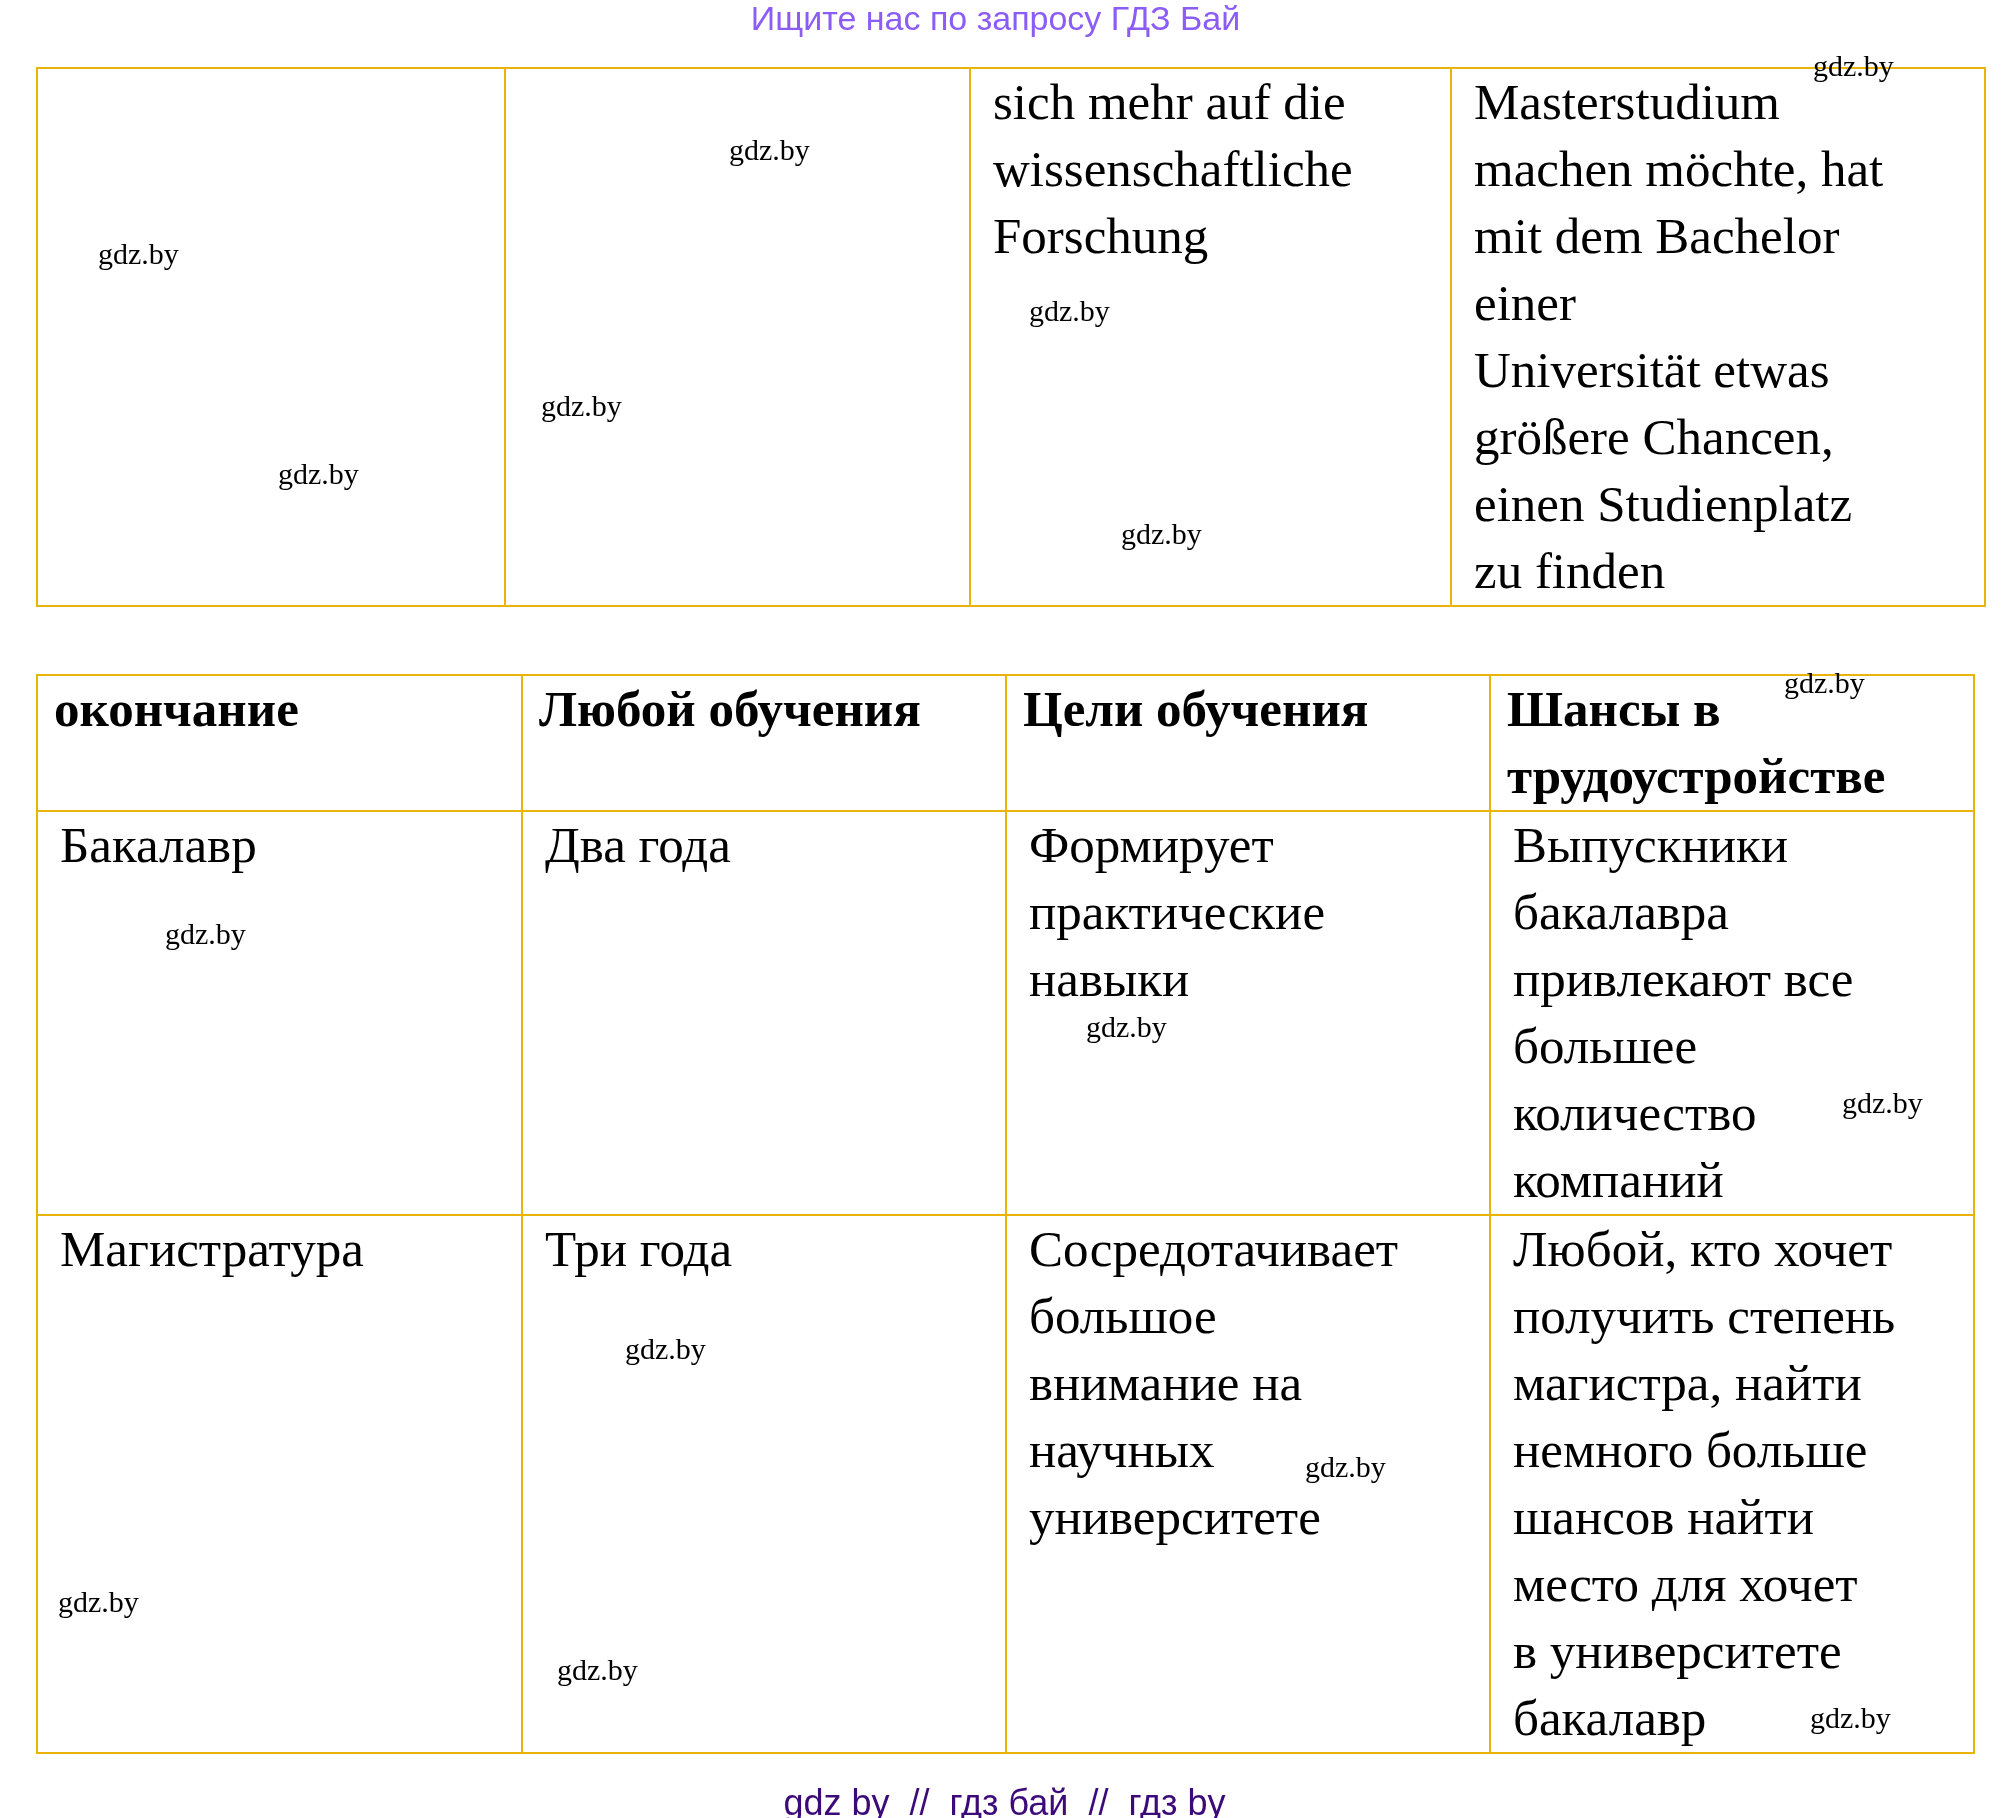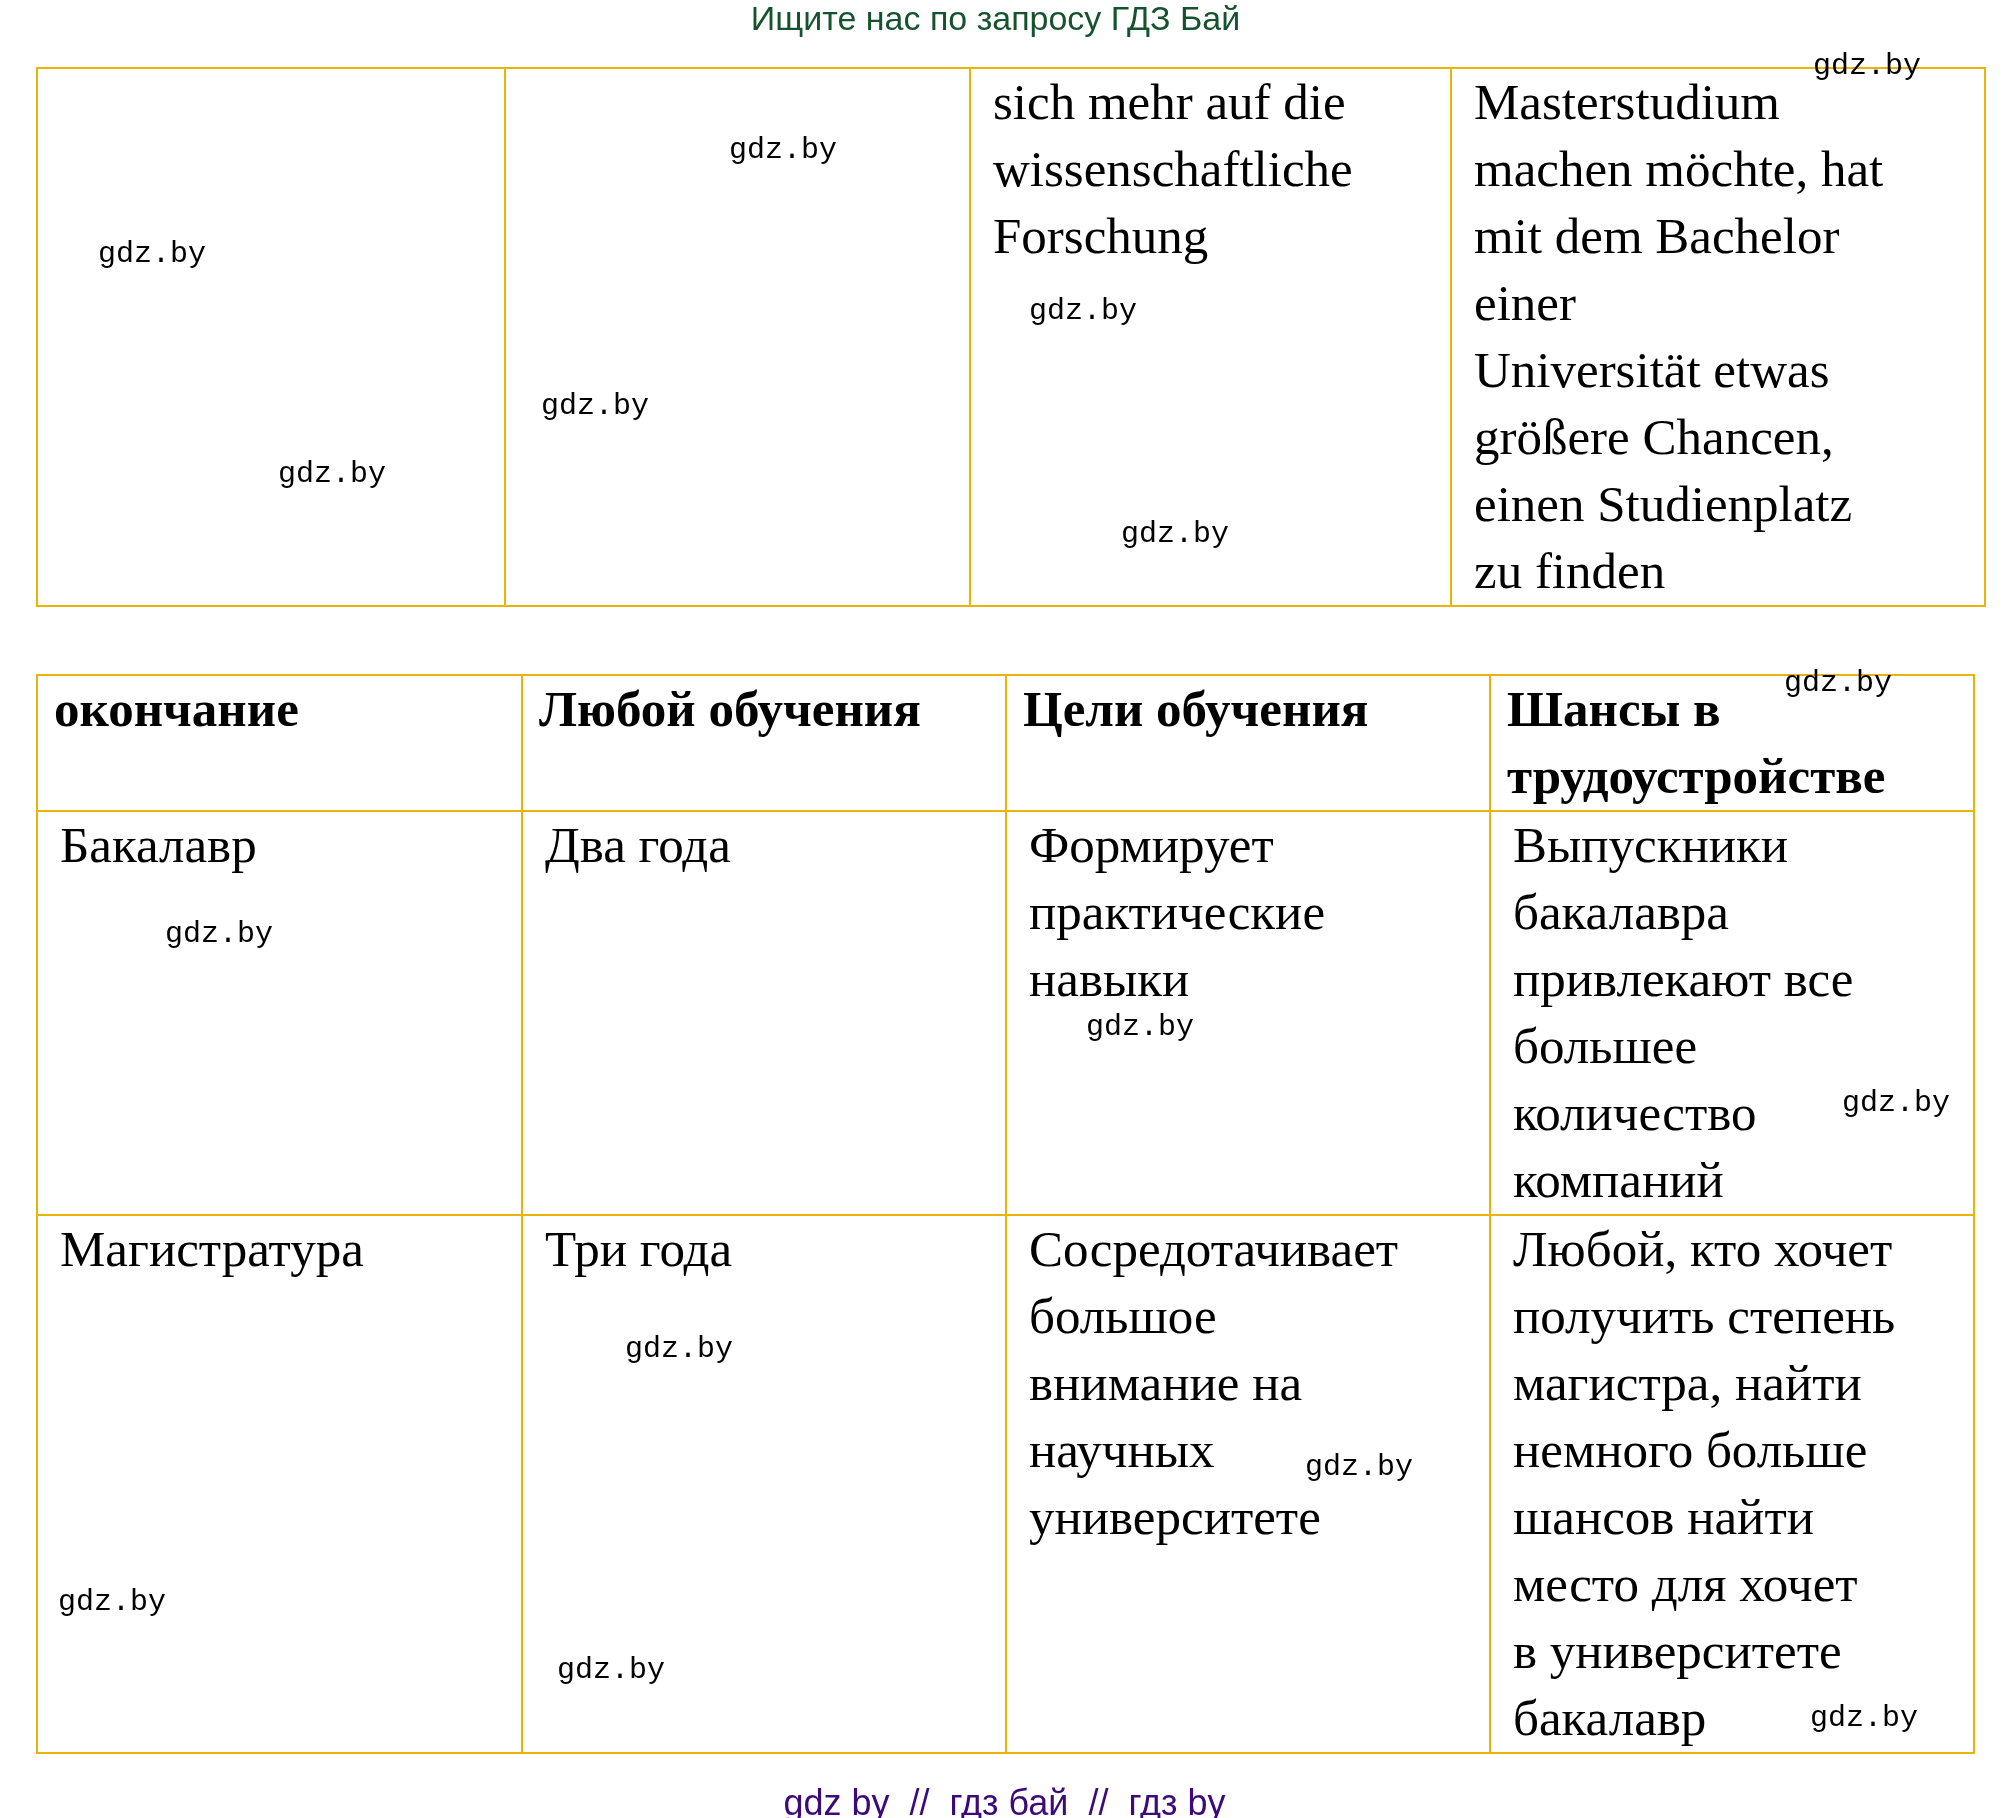--- a/index.html
+++ b/index.html
@@ -1,29 +1,29 @@
 <!DOCTYPE html>
 <html><head>
 <meta charset="utf-8">
 <style>
   html, body { margin:0; padding:0; background:#ffffff; }
   body { width:2009px; height:1819px; position:relative; overflow:hidden; font-family:"Liberation Serif", serif; color:#000; }
-  .banner { position:absolute; top:0; left:0; width:1991px; text-align:center; font-family:"Liberation Sans", sans-serif; font-size:34px; line-height:36px; color:#14532d; }
+  .banner { position:absolute; top:0; left:0; width:1991px; text-align:center; font-family:"Liberation Sans", sans-serif; font-size:34px; line-height:36px; color:#8b5cf6; }
   .footer { position:absolute; top:1783px; left:0; width:2009px; text-align:center; font-family:"Liberation Sans", sans-serif; font-size:36px; line-height:40px; color:#3d0a7a; white-space:pre; }
   .tbl { position:absolute; border-collapse:collapse; table-layout:fixed; }
   .tbl td { border:2px solid #eab308; vertical-align:top; padding:0 0 0 22px; font-size:51px; line-height:67px; }
   .tbl1 { left:36px; top:67px; width:1947px; }
   .tbl1 td { height:534px; padding-top:0; }
   .tbl1 .c3 { padding-left:22px; }
   .tbl2 { left:36px; top:674px; width:1935px; }
   .tbl2 .hdr td { height:133px; font-weight:bold;padding-left:16px; }
   .tbl2 .r1 td { height:401px; }
   .tbl2 .r2 td { height:535px; }
   .line { display:block; white-space:nowrap; }
-  .wm { position:absolute; font-family:Liberation Mono, monospace; font-size:30px; line-height:32px; color:#000; white-space:nowrap; }
+  .wm { position:absolute; font-family:Liberation Serif, serif; font-size:30px; line-height:32px; color:#000; white-space:nowrap; }
 </style>
 </head>
 <body>
 
 <div class="banner">Ищите нас по запросу ГДЗ Бай</div>
 
 <table class="tbl tbl1">
   <colgroup>
       <col style="width:468px">
       <col style="width:465px">

